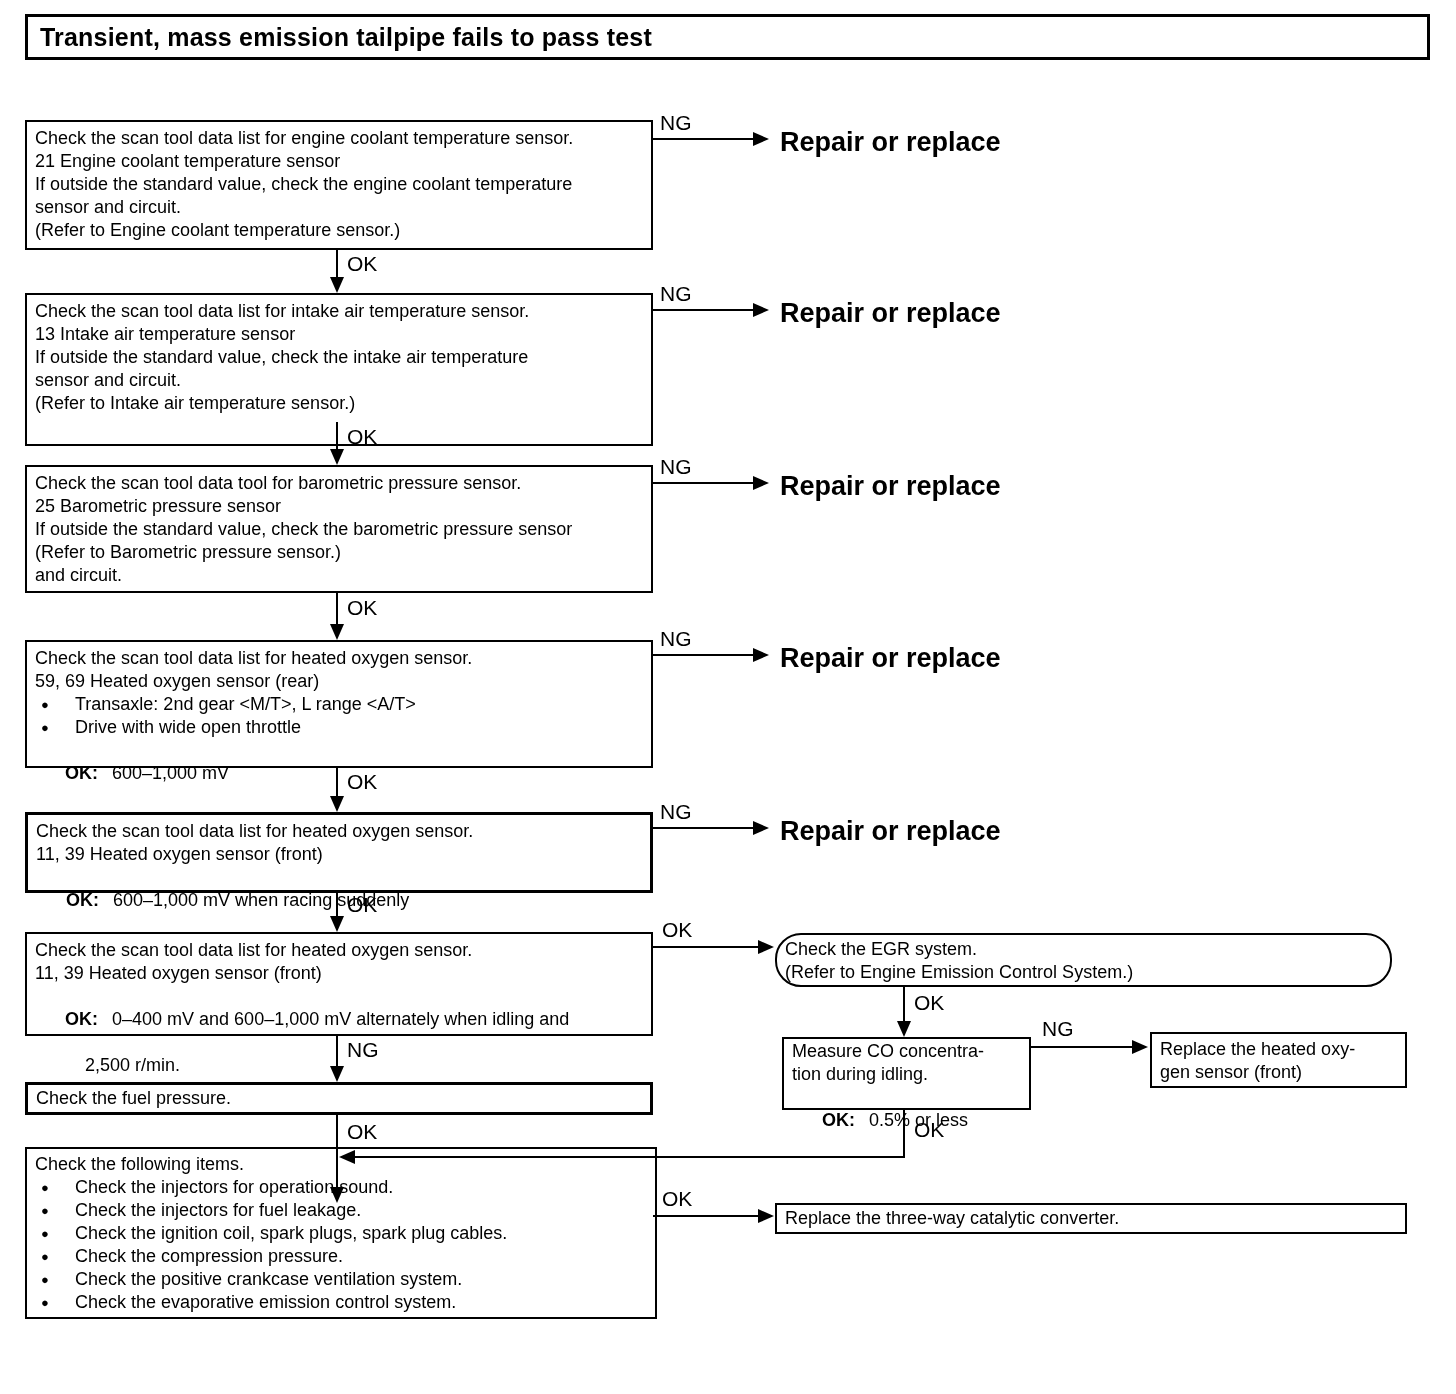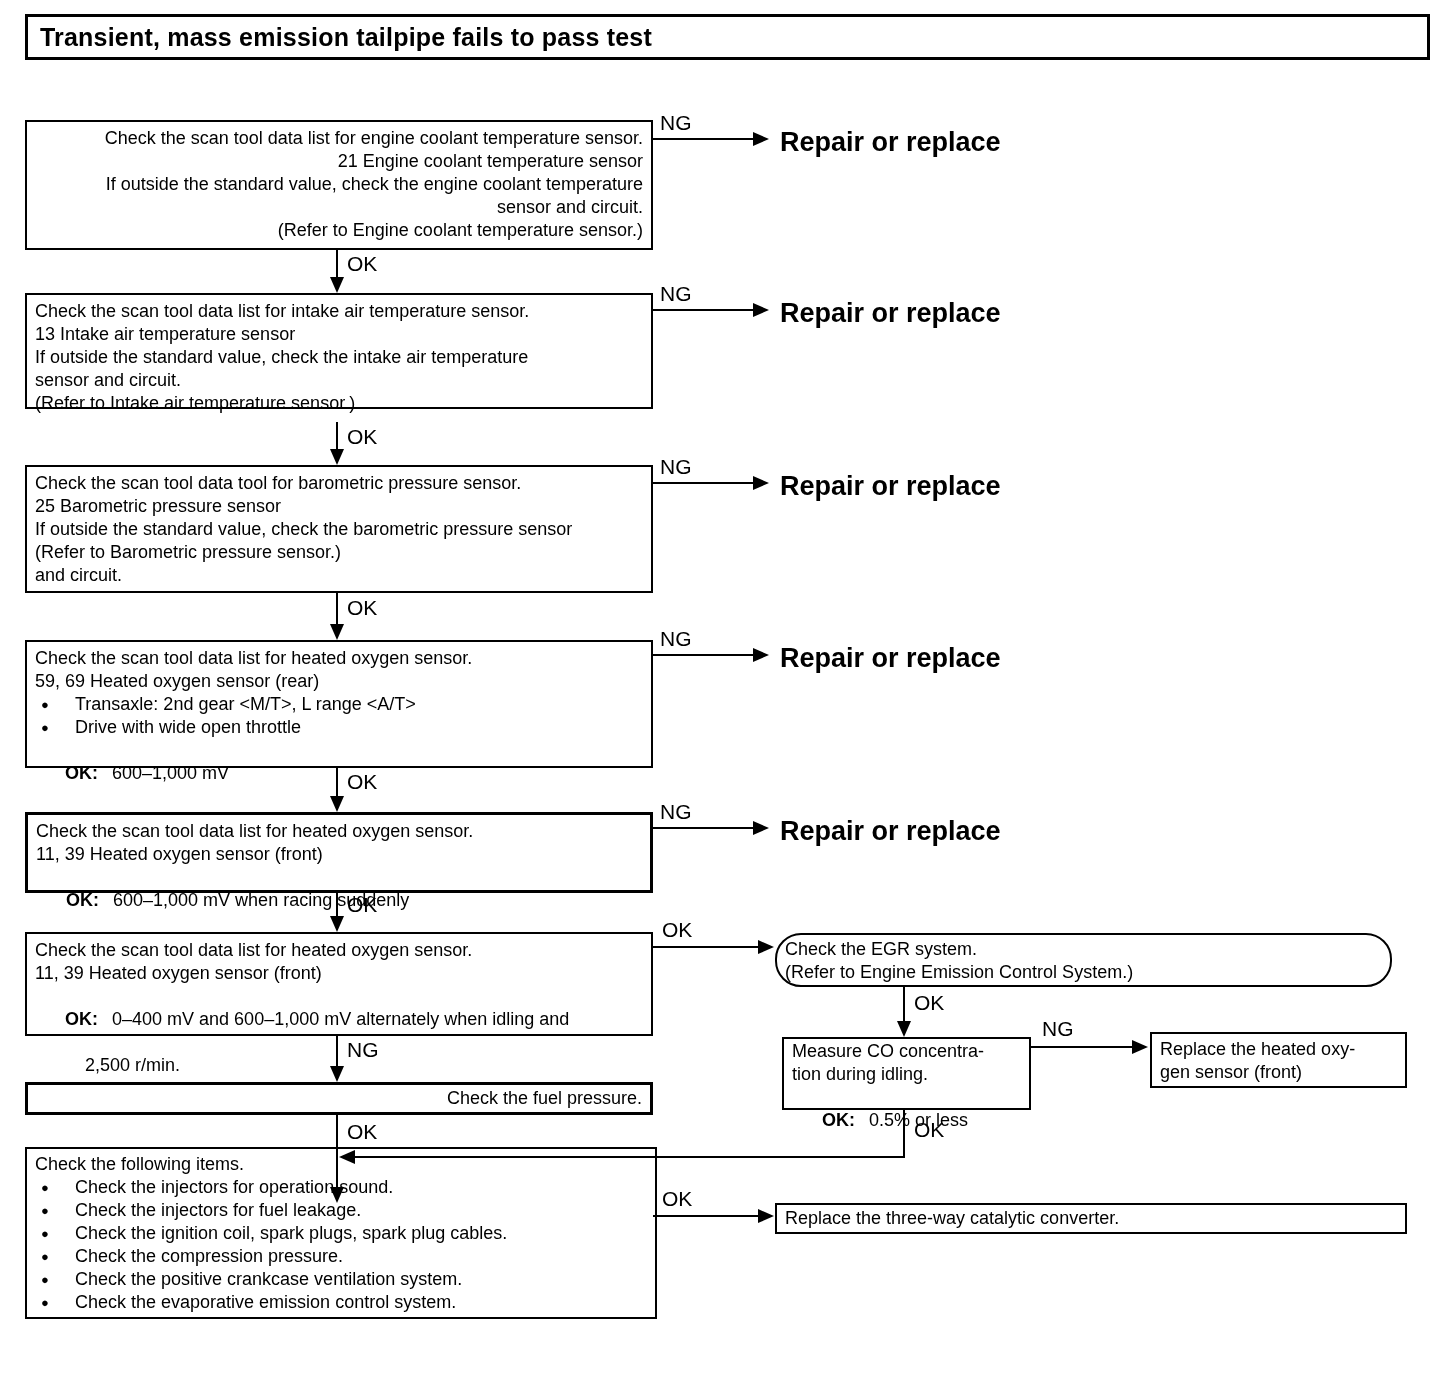--- a/index.html
+++ b/index.html
@@ -30,29 +30,29 @@
 </style>
 </head>
 <body>
 
 <div class="page">
 
   <div class="title">
     <span>Transient, mass emission tailpipe fails to pass test</span>
   </div>
 
-  <div class="box" style="left:25px;top:120px;width:628px;height:130px;text-align:right;">
+  <div class="box" style="left:25px;top:120px;width:628px;height:130px;">
     <div class="ln">Check the scan tool data list for engine coolant temperature sensor.</div>
     <div class="ln">21 Engine coolant temperature sensor</div>
     <div class="ln">If outside the standard value, check the engine coolant temperature</div>
     <div class="ln">sensor and circuit.</div>
     <div class="ln">(Refer to Engine coolant temperature sensor.)</div>
   </div>
 
-  <div class="box" style="left:25px;top:293px;width:628px;height:116px;">
+  <div class="box" style="left:25px;top:293px;width:628px;height:153px;">
     <div class="ln">Check the scan tool data list for intake air temperature sensor.</div>
     <div class="ln">13 Intake air temperature sensor</div>
     <div class="ln">If outside the standard value, check the intake air temperature</div>
     <div class="ln">sensor and circuit.</div>
     <div class="ln">(Refer to Intake air temperature sensor.)</div>
   </div>
 
   <div class="box" style="left:25px;top:465px;width:628px;height:128px;">
     <div class="ln">Check the scan tool data tool for barometric pressure sensor.</div>
     <div class="ln">25 Barometric pressure sensor</div>
@@ -87,21 +87,21 @@
 
   <div class="box" style="left:25px;top:932px;width:628px;height:104px;">
     <div class="ln">Check the scan tool data list for heated oxygen sensor.</div>
     <div class="ln">11, 39 Heated oxygen sensor (front)</div>
     <div class="ln">
       <span class="b">OK:</span><span class="okgap"></span><span>0–400 mV and 600–1,000 mV alternately when idling and</span>
     </div>
     <div class="ln indent">2,500 r/min.</div>
   </div>
 
-  <div class="box thick" style="left:25px;top:1082px;width:628px;height:33px;padding-top:2px;text-align:right;">
+  <div class="box thick" style="left:25px;top:1082px;width:628px;height:33px;padding-top:2px;">
     <div class="ln">Check the fuel pressure.</div>
   </div>
 
   <div class="box" style="left:25px;top:1147px;width:632px;height:172px;padding-top:4px;">
     <div class="ln">Check the following items.</div>
     <div class="ln bul">
       <span class="dot">●</span>
       <span>Check the injectors for operation sound.</span>
     </div>
     <div class="ln bul">

